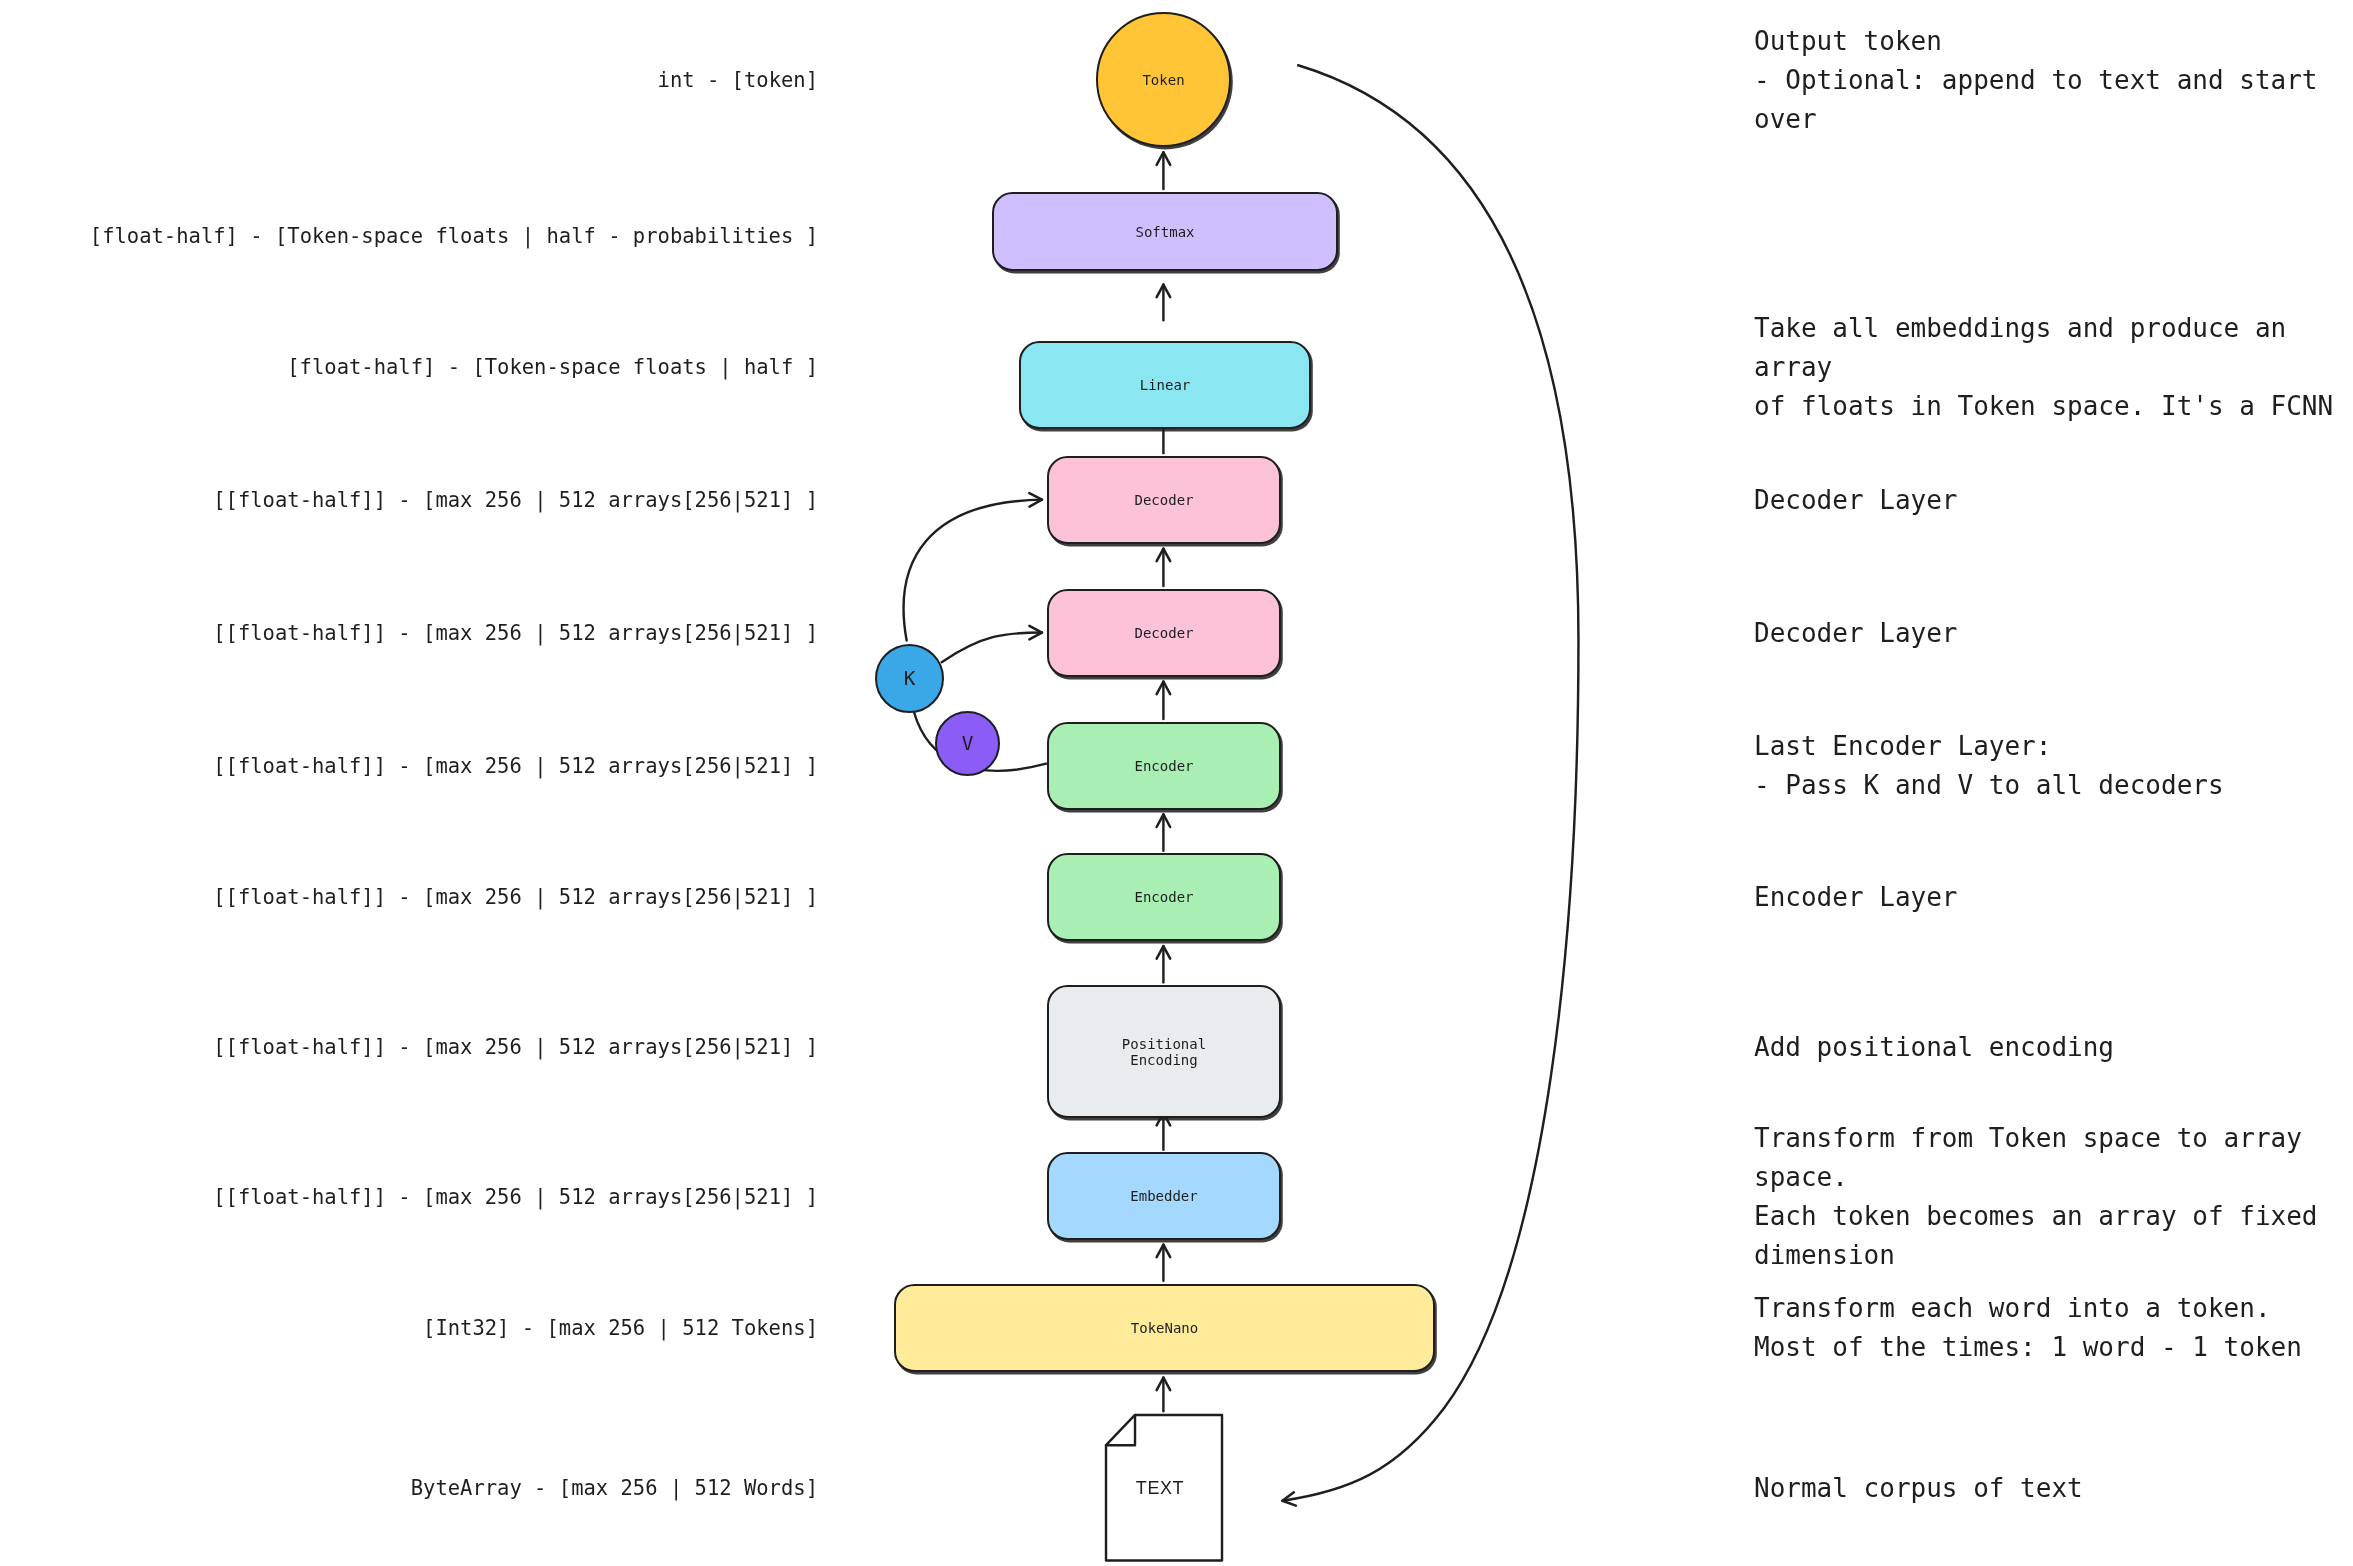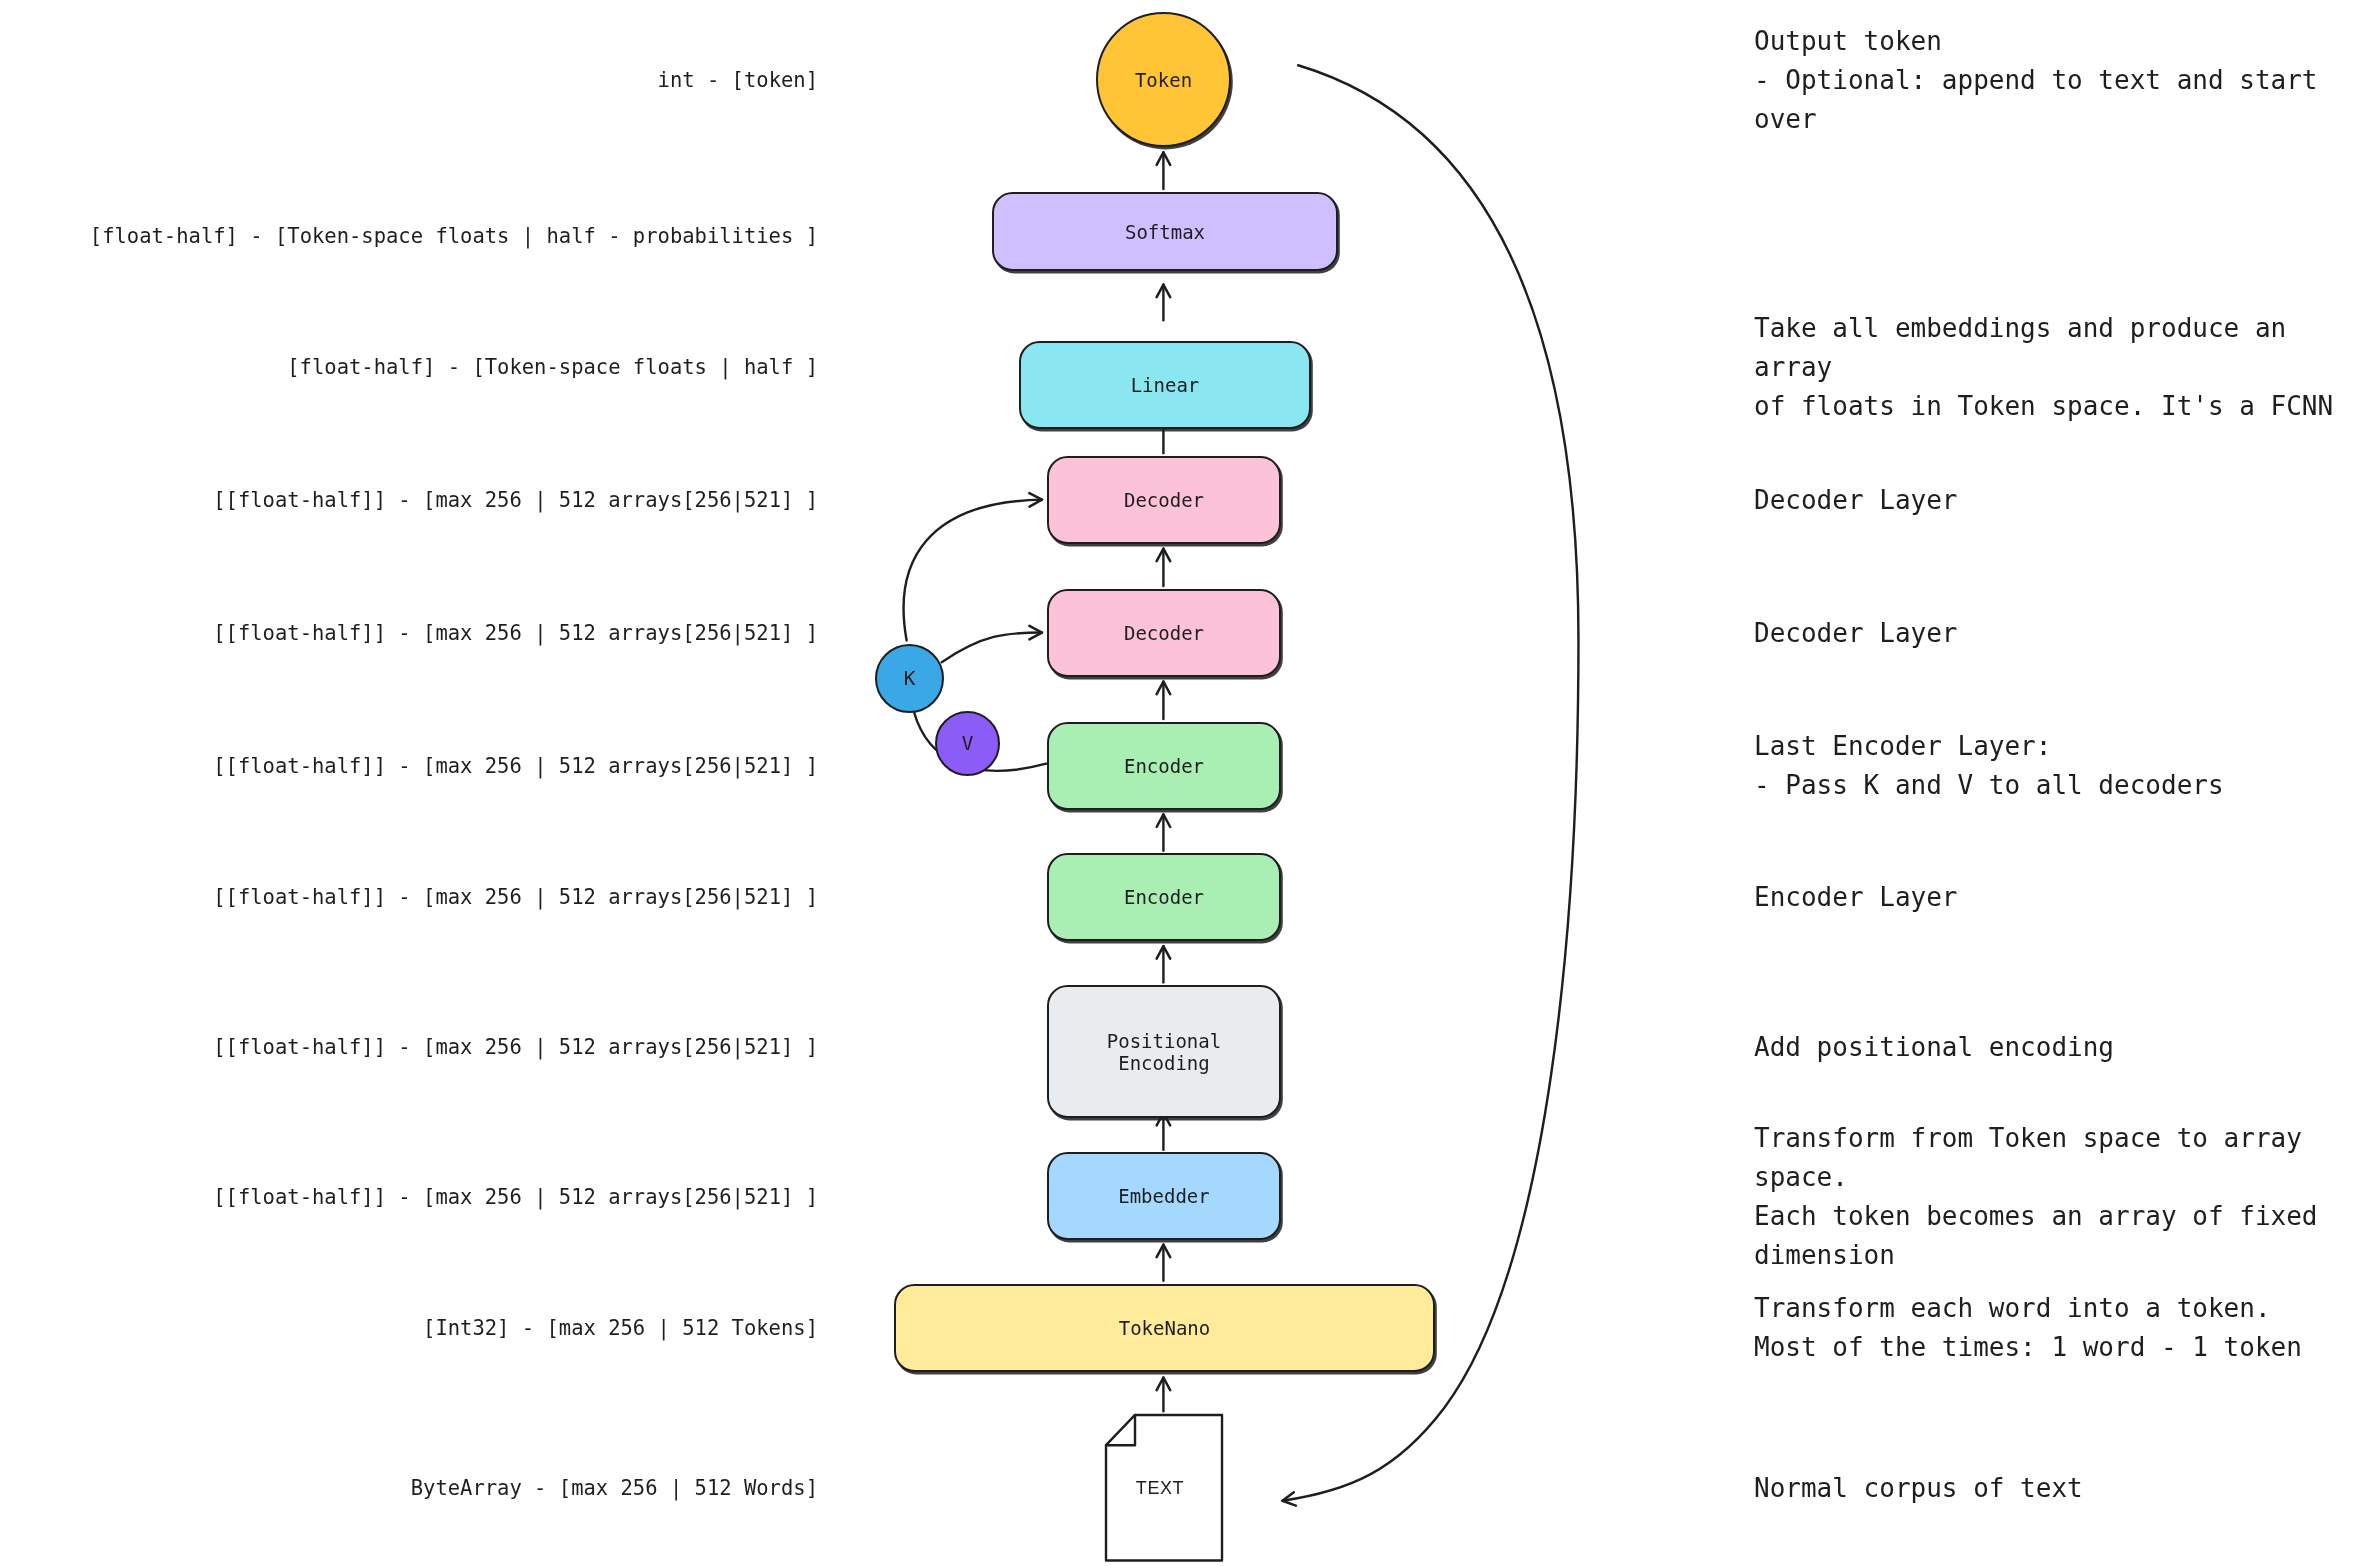--- a/index.html
+++ b/index.html
@@ -20,21 +20,21 @@
   .right-label{
     position:absolute;left:1754px;
     font-size:26px;line-height:1.5;white-space:pre-line;
     transform:translateY(-50%);
   }
   .node{
     position:absolute;
     border:2.4px solid #1e1e1e;
     border-radius:20.5px;
     display:flex;align-items:center;justify-content:center;
-    font-size:19px;text-align:center;white-space:pre-line;
+    font-size:14px;text-align:center;white-space:pre-line;
     box-shadow:1.8px 2.4px 0 rgba(30,30,30,0.85);
     box-sizing:border-box;
   }
   .circle{border-radius:50%;}
   .badge{
     position:absolute;
     border:2.4px solid #1e1e1e;border-radius:50%;
     display:flex;align-items:center;justify-content:center;
     font-size:19.3px;box-sizing:border-box;
   }

